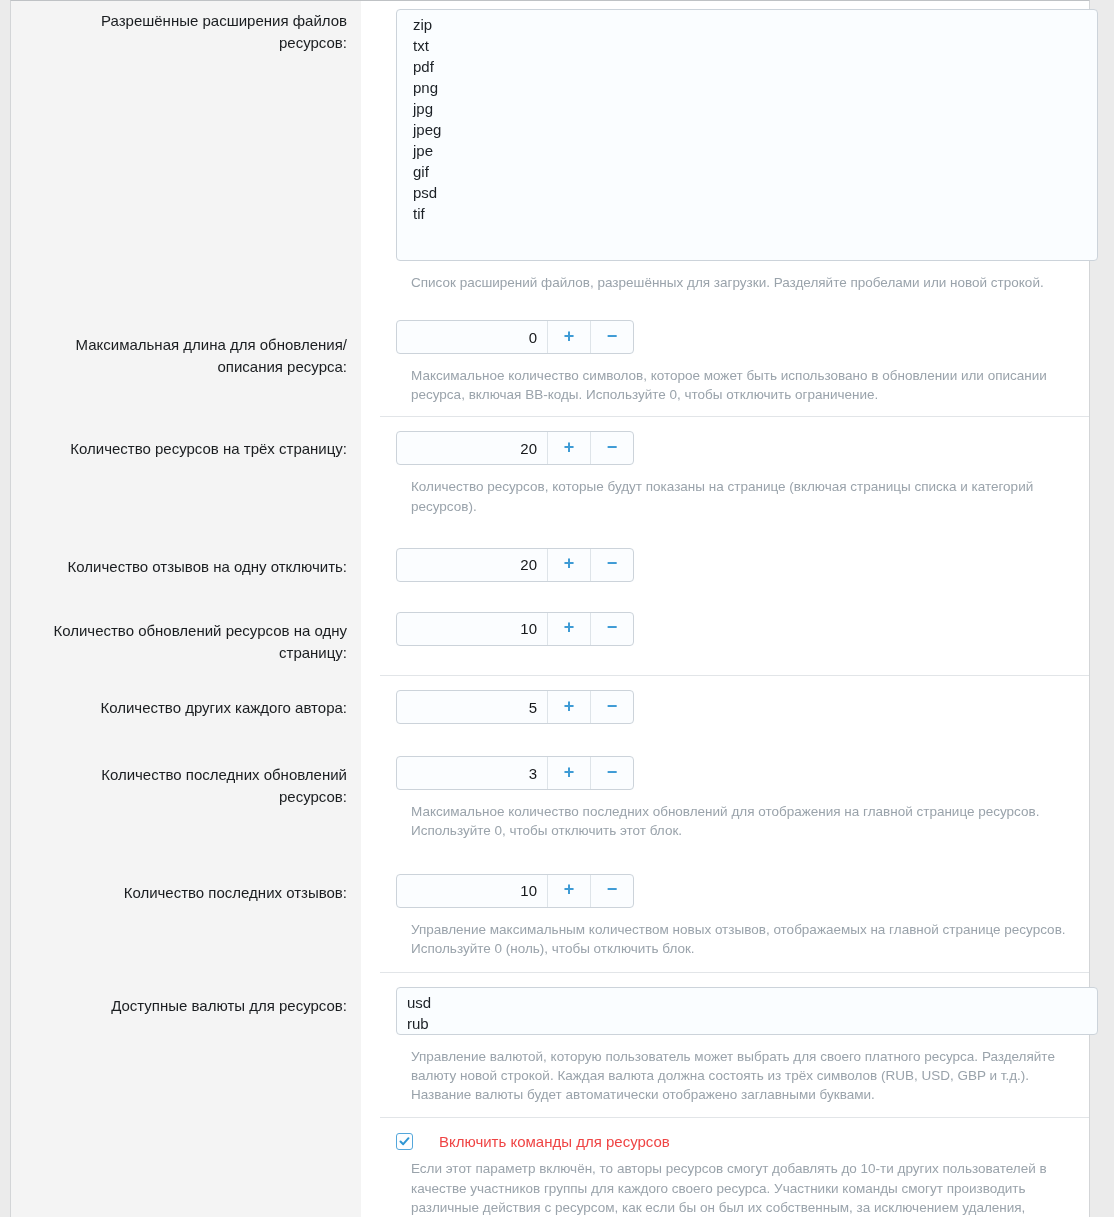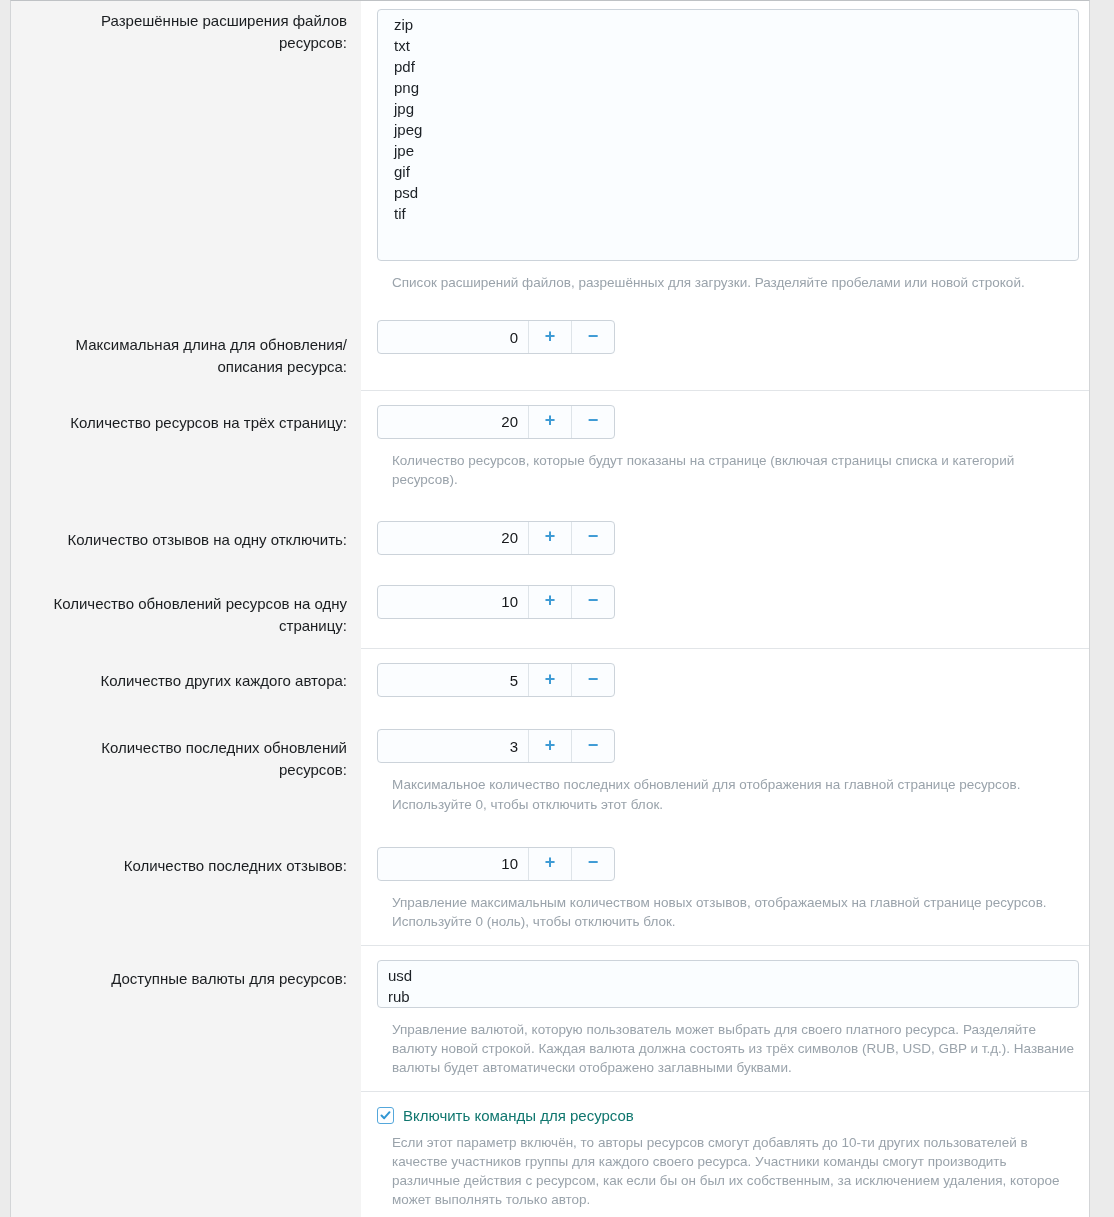--- a/index.html
+++ b/index.html
@@ -10,21 +10,21 @@
     font-family: "Liberation Sans", sans-serif;
   }
   .container {
     margin-left: 10px;
     width: 1080px;
     background: #ffffff;
     border: 1px solid #d3d5d7;
     border-top-color: #bfc2c5;
     border-bottom: none;
   }
-  .form-row { display: flex; }
+  .form-row { display: flex; gap: 19px; }
   .label-cell {
     flex: 0 0 350px; width: 350px;
     background: #f4f4f4;
     text-align: right;
     padding: 22px 14px 12px 22px;
     font-size: 15px;
     line-height: 1.45;
     color: #1a1d20;
   }
   .row-textarea .label-cell { padding-top: 9px; }
@@ -99,23 +99,23 @@
     border: 1px solid #54a7db;
     border-radius: 3px;
     background: #fdfeff;
     display: inline-flex; align-items: center; justify-content: center;
     cursor: pointer;
     flex: 0 0 17px;
   }
   .cb svg { display: none; }
   .cb[data-checked="true"] svg { display: block; }
   .cb-label {
-    margin-left: 9px;
+    margin-left: 26px;
     font-size: 15px;
-    color: #0f766e;
+    color: #ef4444;
     cursor: pointer;
   }
   .checkbox-row .value-cell { padding-top: 15px; padding-bottom: 14px; }
   .checkbox-row .help { margin-top: 9px; }
 </style>
 </head>
 <body>
 
 <div class="container">
 
@@ -145,20 +145,21 @@
     <div class="value-cell" style="padding-top:8px; padding-bottom:12px;">
       <div class="spinner">
         <input class="spin-input" readonly="" value="0" style="">
         <button class="spin-btn">
             <span>+</span>
           </button>
         <button class="spin-btn">
             <span>−</span>
           </button>
       </div>
+      <p class="help">Максимальное количество символов, которое может быть использовано в обновлении или описании ресурса, включая BB-коды. Используйте 0, чтобы отключить ограничение.</p>
     </div>
   </div>
 
   <div class="form-row group-start">
     <div class="label-cell">
       <span>Количество ресурсов на трёх страницу:</span>
     </div>
     <div class="value-cell" style="padding-bottom:18px;">
       <div class="spinner">
         <input class="spin-input" readonly="" value="20" style="">

